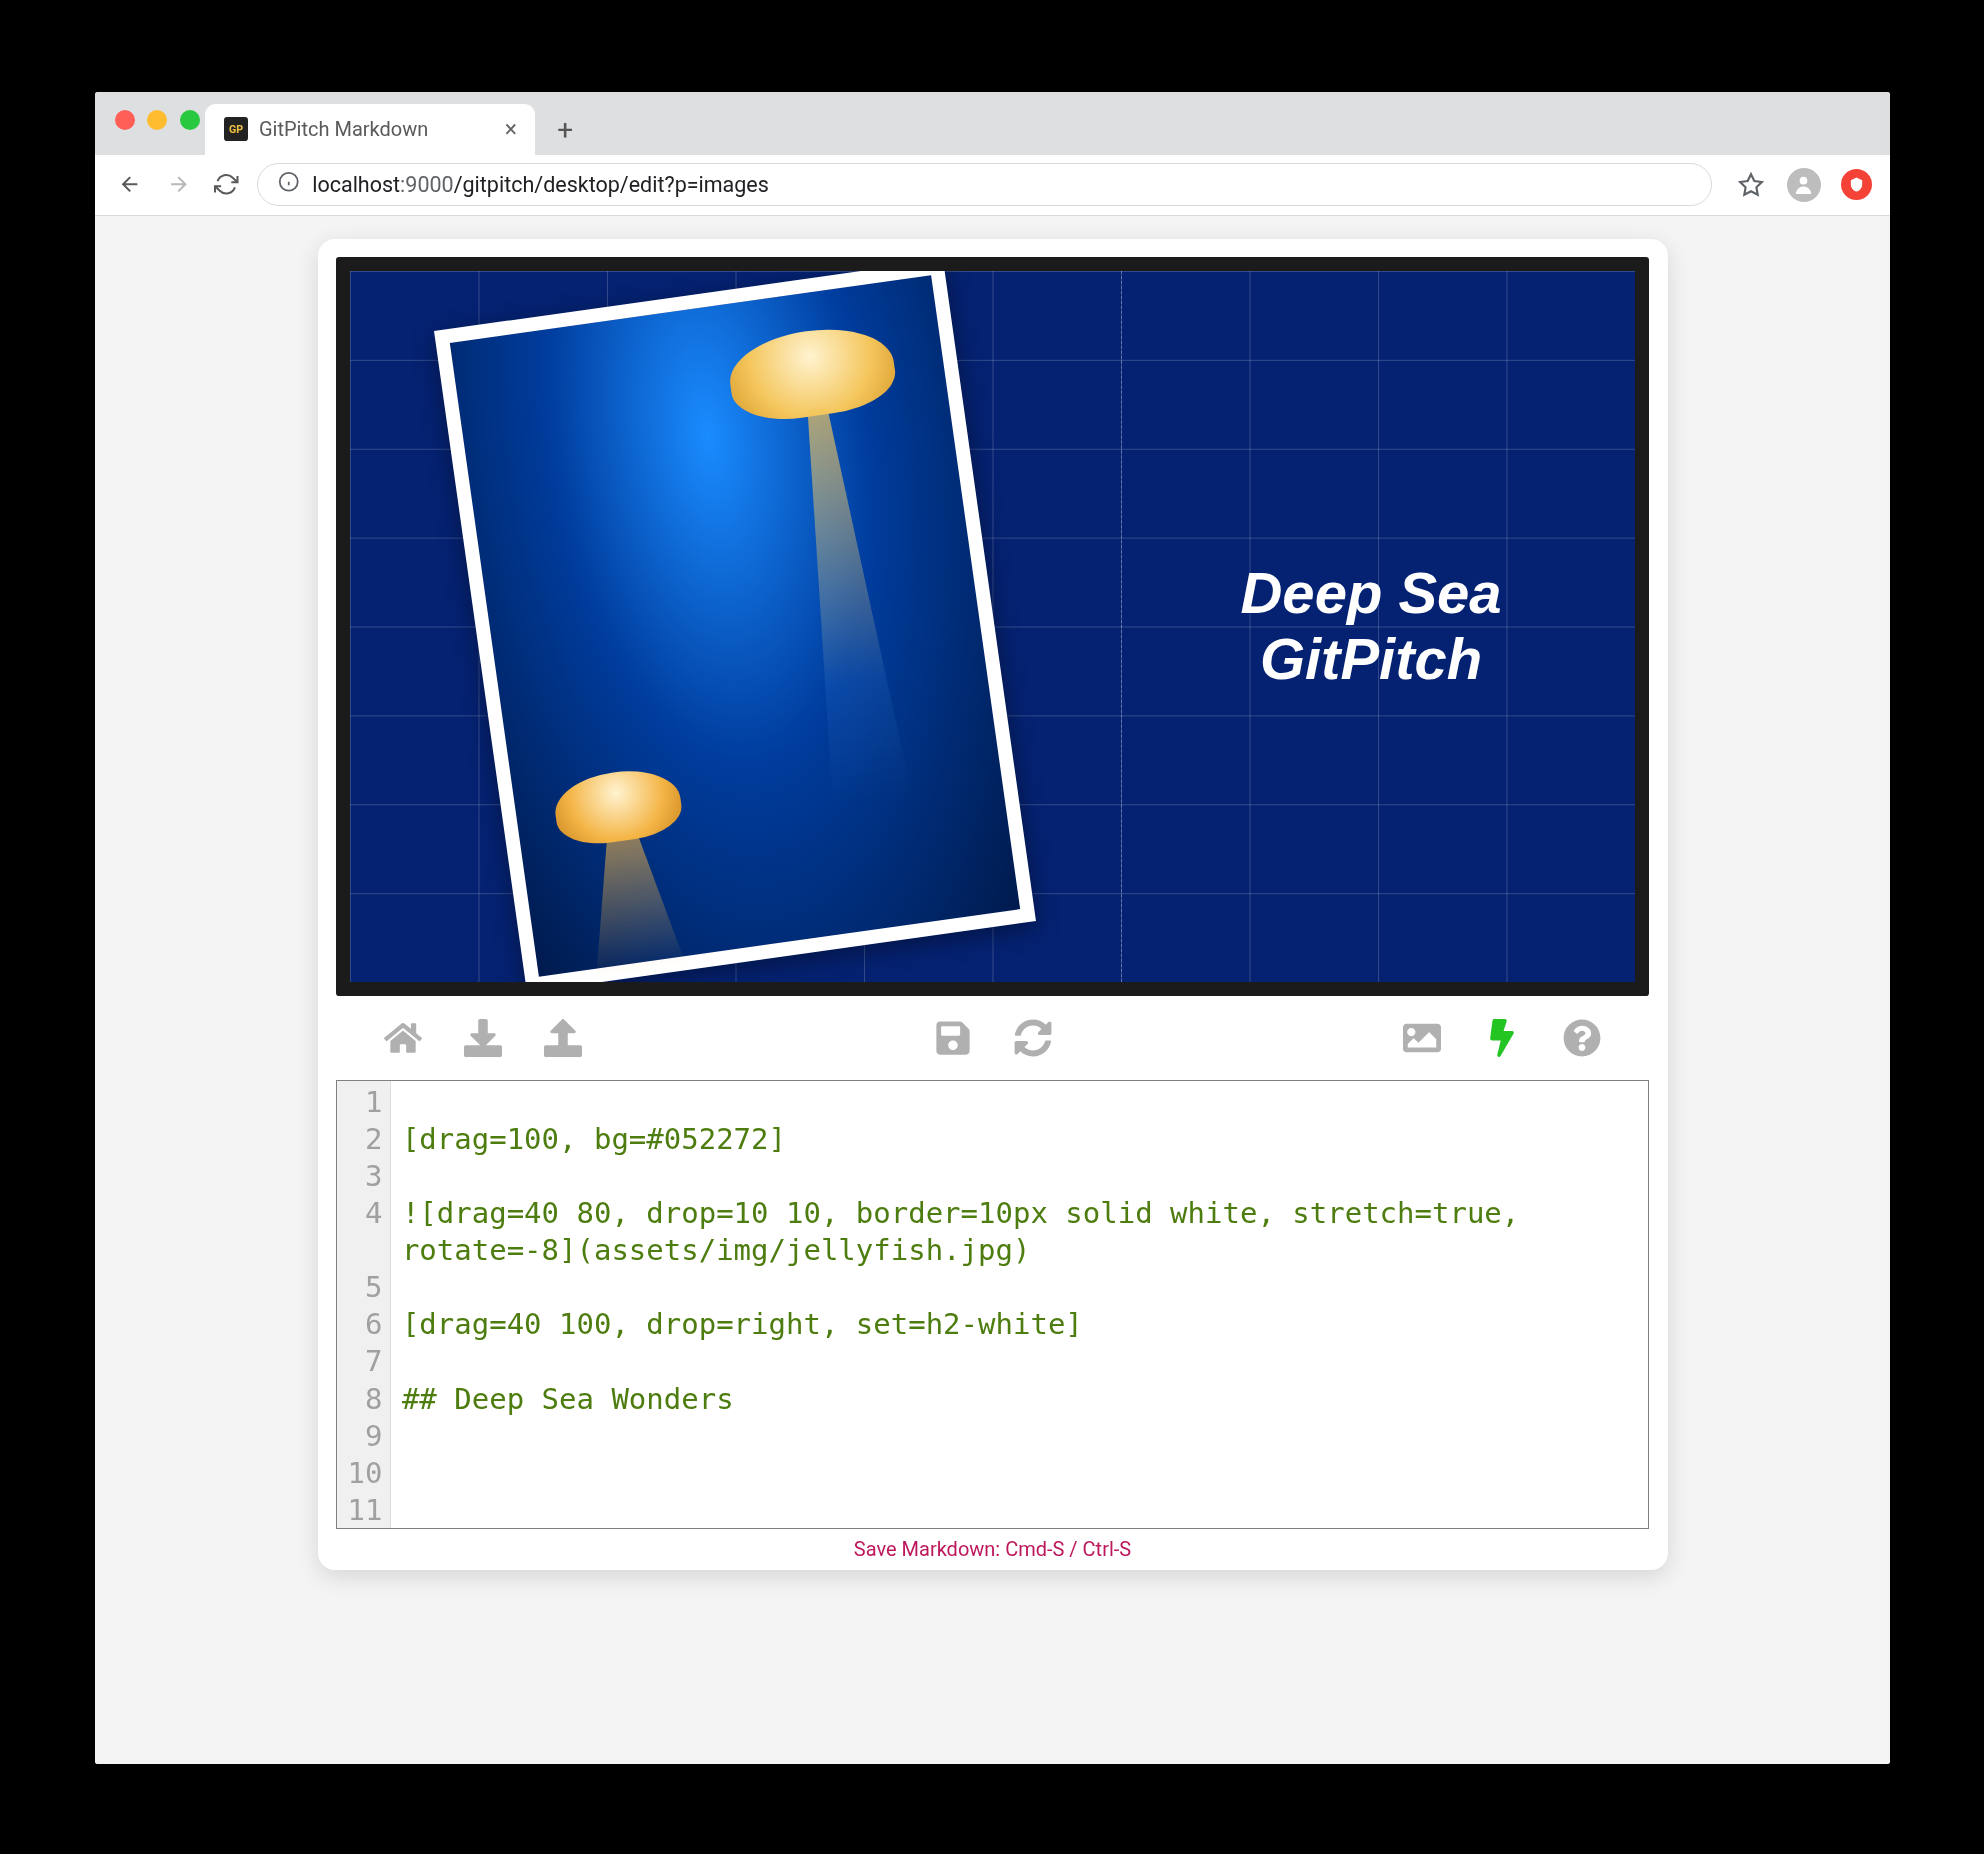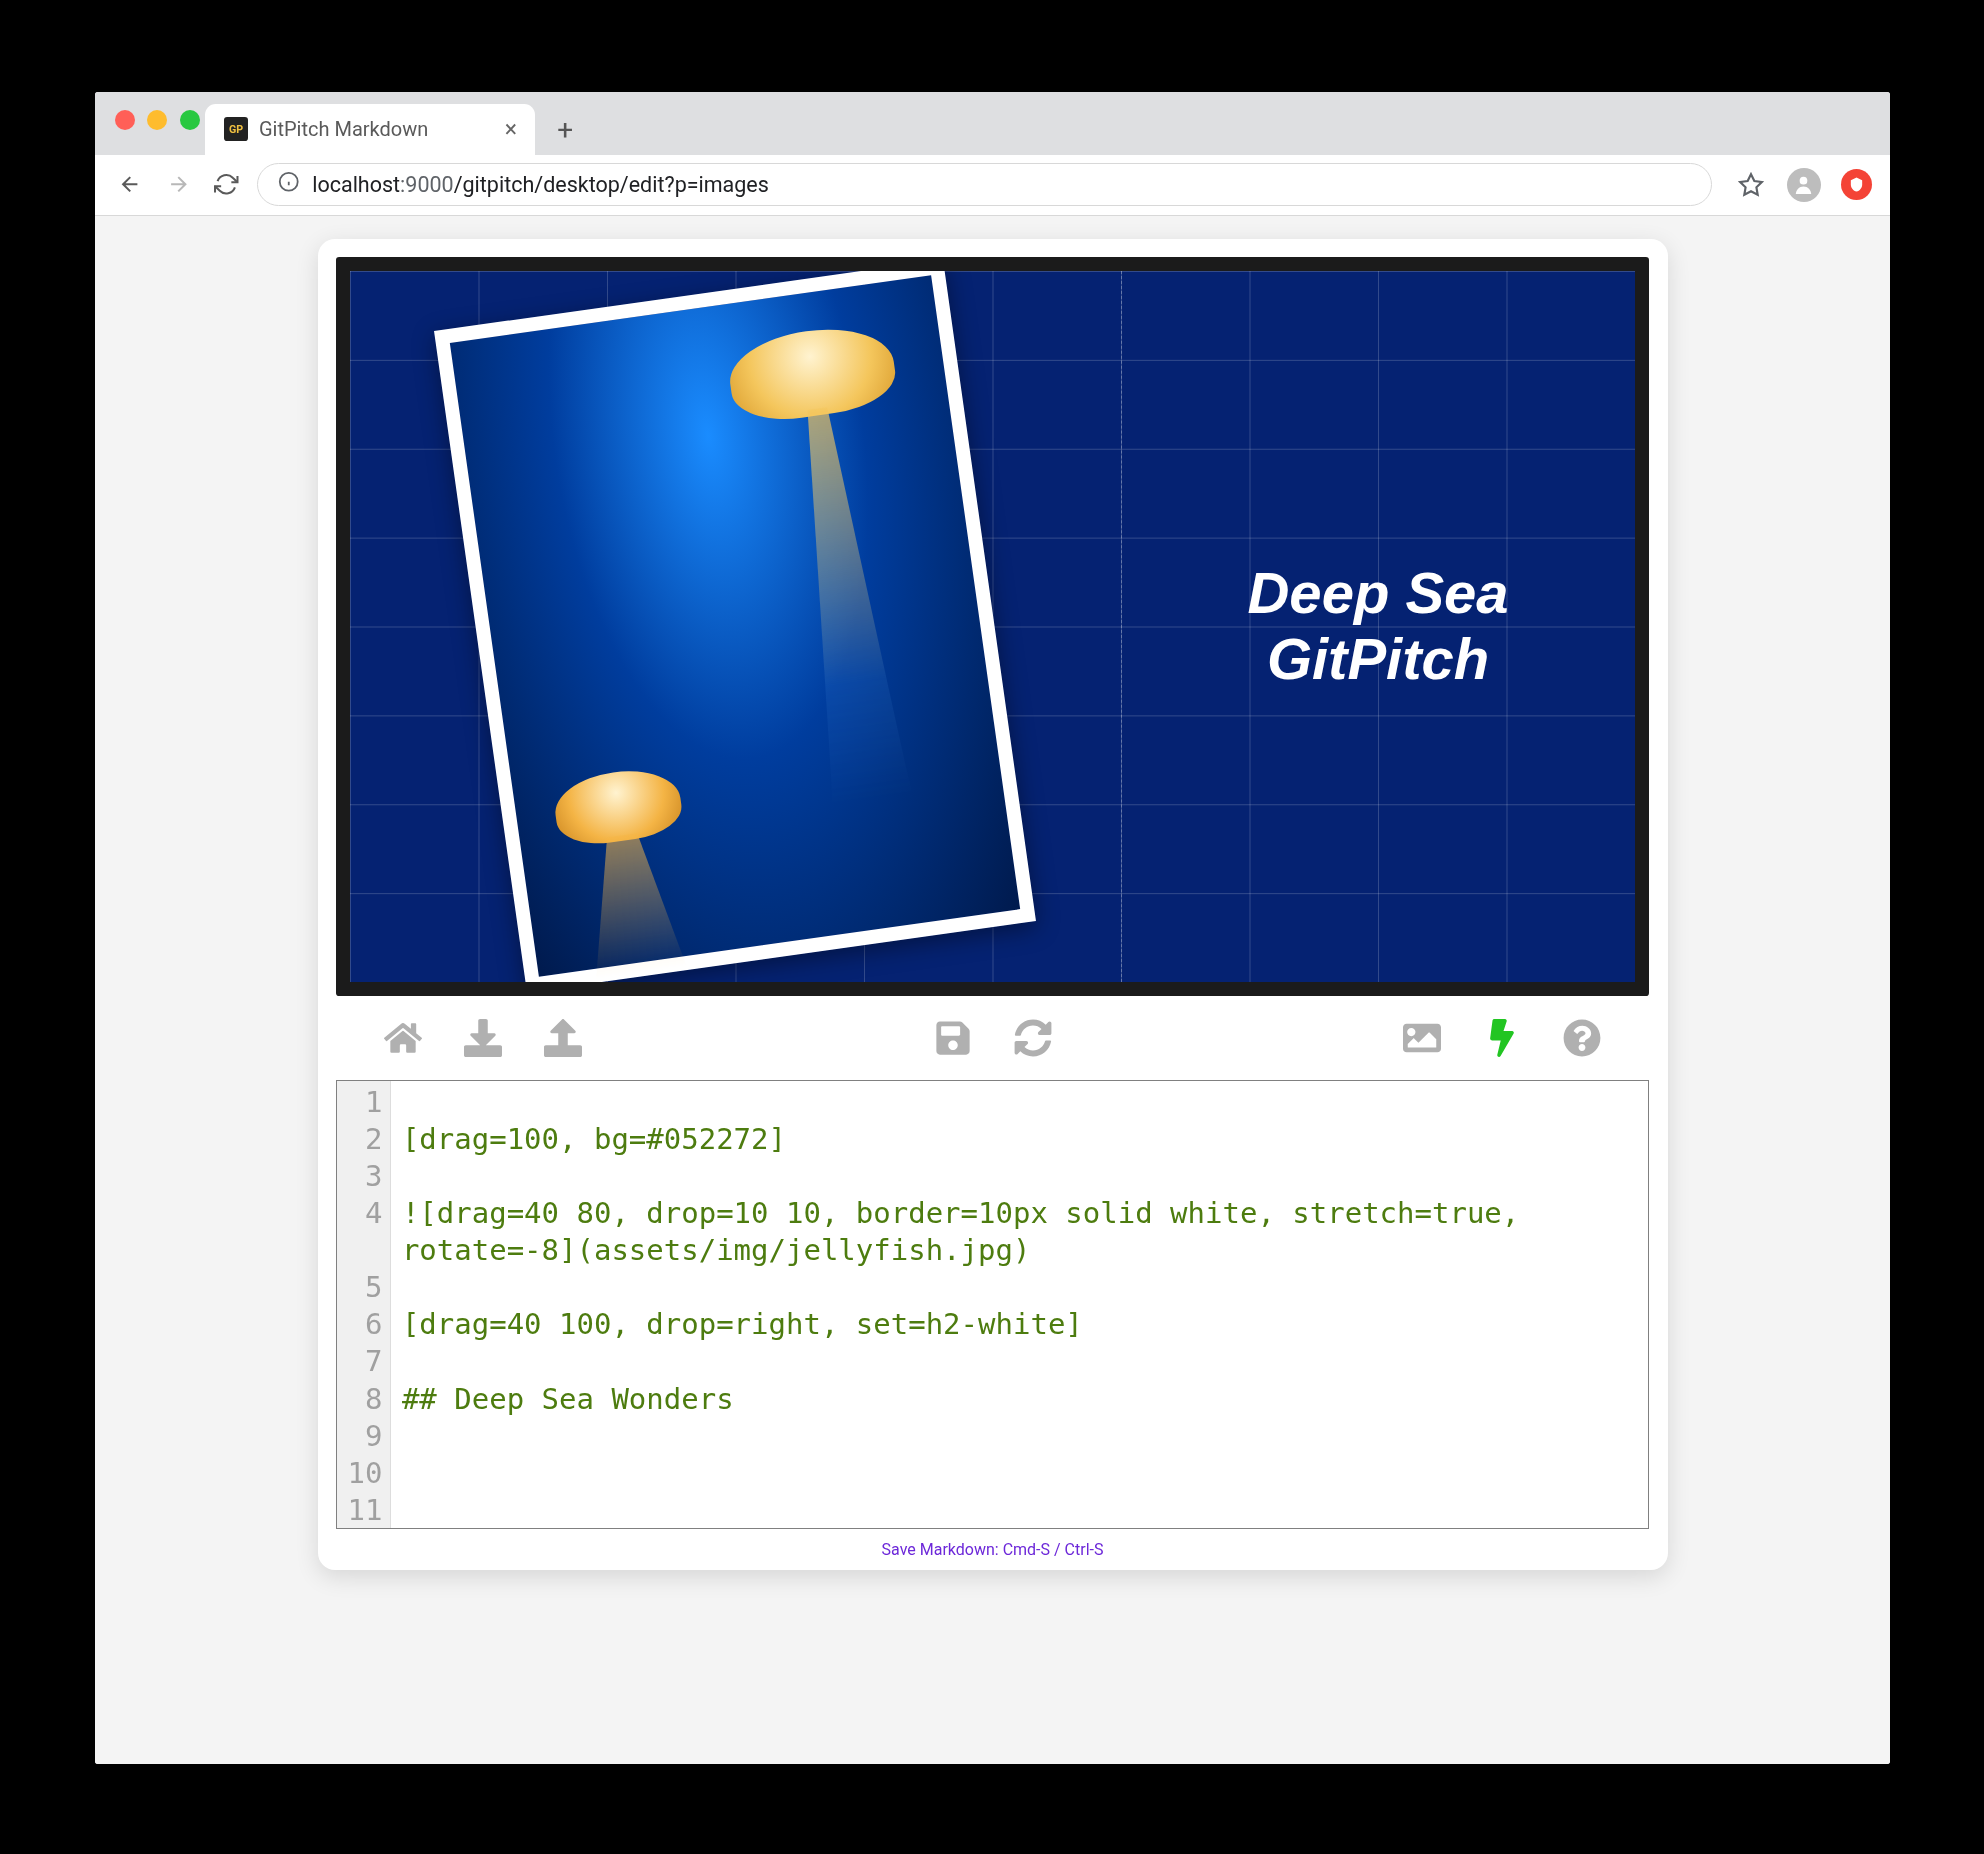--- a/index.html
+++ b/index.html
@@ -37,31 +37,31 @@
 .preview { width: 100%; aspect-ratio: 16/9; background: #1b1b1b; border-radius: 3.1px; padding: 14px; }
 .slide { width: 100%; height: 100%; background: #052272; position: relative; background-image: linear-gradient(rgba(255,255,255,.18) 0.8px, transparent 0.8px), linear-gradient(90deg, rgba(255,255,255,.18) 0.8px, transparent 0.8px); background-size: 10% 12.5%; overflow: hidden; }
 .slide::after { content: ""; position: absolute; left: 60%; top: 0; bottom: 0; border-left: 1.5px dashed rgba(255,255,255,.25); }
 .pic { position: absolute; left: 10%; top: 3%; width: 40%; height: 94%; border: 14px solid #fff; transform: rotate(-8deg); background: radial-gradient(ellipse at 50% 20%, #1a8cff 0%, #003d9e 45%, #001a4d 100%); box-shadow: 0 6.1px 23px rgba(0,0,0,.4); }
 .jelly1 { position: absolute; top: 6%; right: 10%; width: 34%; height: 22%; }
 .jelly1 .bell { width: 100%; height: 60%; background: radial-gradient(circle at 50% 30%, #fff3d0, #f4c65c 60%, #d89a2a); border-radius: 50% 50% 40% 40%; }
 .jelly1 .tent { position: absolute; top: 55%; left: 50%; width: 60%; height: 280%; transform: translateX(-50%); background: linear-gradient(to bottom, rgba(244,198,92,.7), rgba(100,180,255,.1) 70%, transparent); filter: blur(1.5px); clip-path: polygon(40% 0, 60% 0, 90% 100%, 10% 100%); }
 .jelly2 { position: absolute; bottom: 12%; left: 8%; width: 26%; height: 18%; }
 .jelly2 .bell { width: 100%; height: 60%; background: radial-gradient(circle at 50% 30%, #fff3d0, #f4b445 60%, #c9841e); border-radius: 50% 50% 40% 40%; }
 .jelly2 .tent { position: absolute; top: 55%; left: 50%; width: 80%; height: 120%; transform: translateX(-50%); background: linear-gradient(to bottom, rgba(244,180,69,.6), transparent); filter: blur(1.5px); clip-path: polygon(35% 0, 65% 0, 95% 100%, 5% 100%); }
-.heading { position: absolute; right: 0; top: 0; width: 40%; height: 100%; display: flex; align-items: center; justify-content: center; text-align: center; }
+.heading { position: absolute; right: 7px; top: 0; width: 40%; height: 100%; display: flex; align-items: center; justify-content: center; text-align: center; }
 .heading h2 { color: #fff; font-size: 58px; font-weight: 900; font-style: italic; line-height: 1.15; font-family: "Arial Black", sans-serif; }
 .toolbar { height: 84px; display: flex; align-items: center; justify-content: space-between; padding: 0 46px; }
 .tb-group { display: flex; gap: 37px; }
 .tb-btn { width: 43px; height: 43px; display: flex; align-items: center; justify-content: center; color: #b0b0b0; cursor: pointer; }
 .tb-btn.active { color: #22c522; }
 .tb-btn svg { width: 38px; height: 38px; fill: currentColor; }
 .editor { border: 1.5px solid #808080; display: flex; font-family: ui-monospace, Menlo, Consolas, monospace; font-size: 29px; line-height: 1.28; height: 449px; }
 .gutter { background: #f0f0f0; color: #a0a0a0; text-align: right; padding: 3.1px 7.7px 3.1px 10.7px; user-select: none; white-space: pre; border-right: 0.8px solid #ddd; }
 .code { flex: 1; padding: 3.1px 10.7px; white-space: pre-wrap; color: #4d7c0f; }
-.statusbar { height: 41px; display: flex; align-items: center; justify-content: center; font-size: 16px; color: #6d28d9; }
+.statusbar { height: 41px; display: flex; align-items: center; justify-content: center; font-size: 20px; color: #be185d; }
 </style>
 </head>
 <body>
 
 <div class="window">
   <div class="titlebar">
     <div class="traffic">
       <div class="tl red"></div>
       <div class="tl yellow"></div>
       <div class="tl green"></div>

